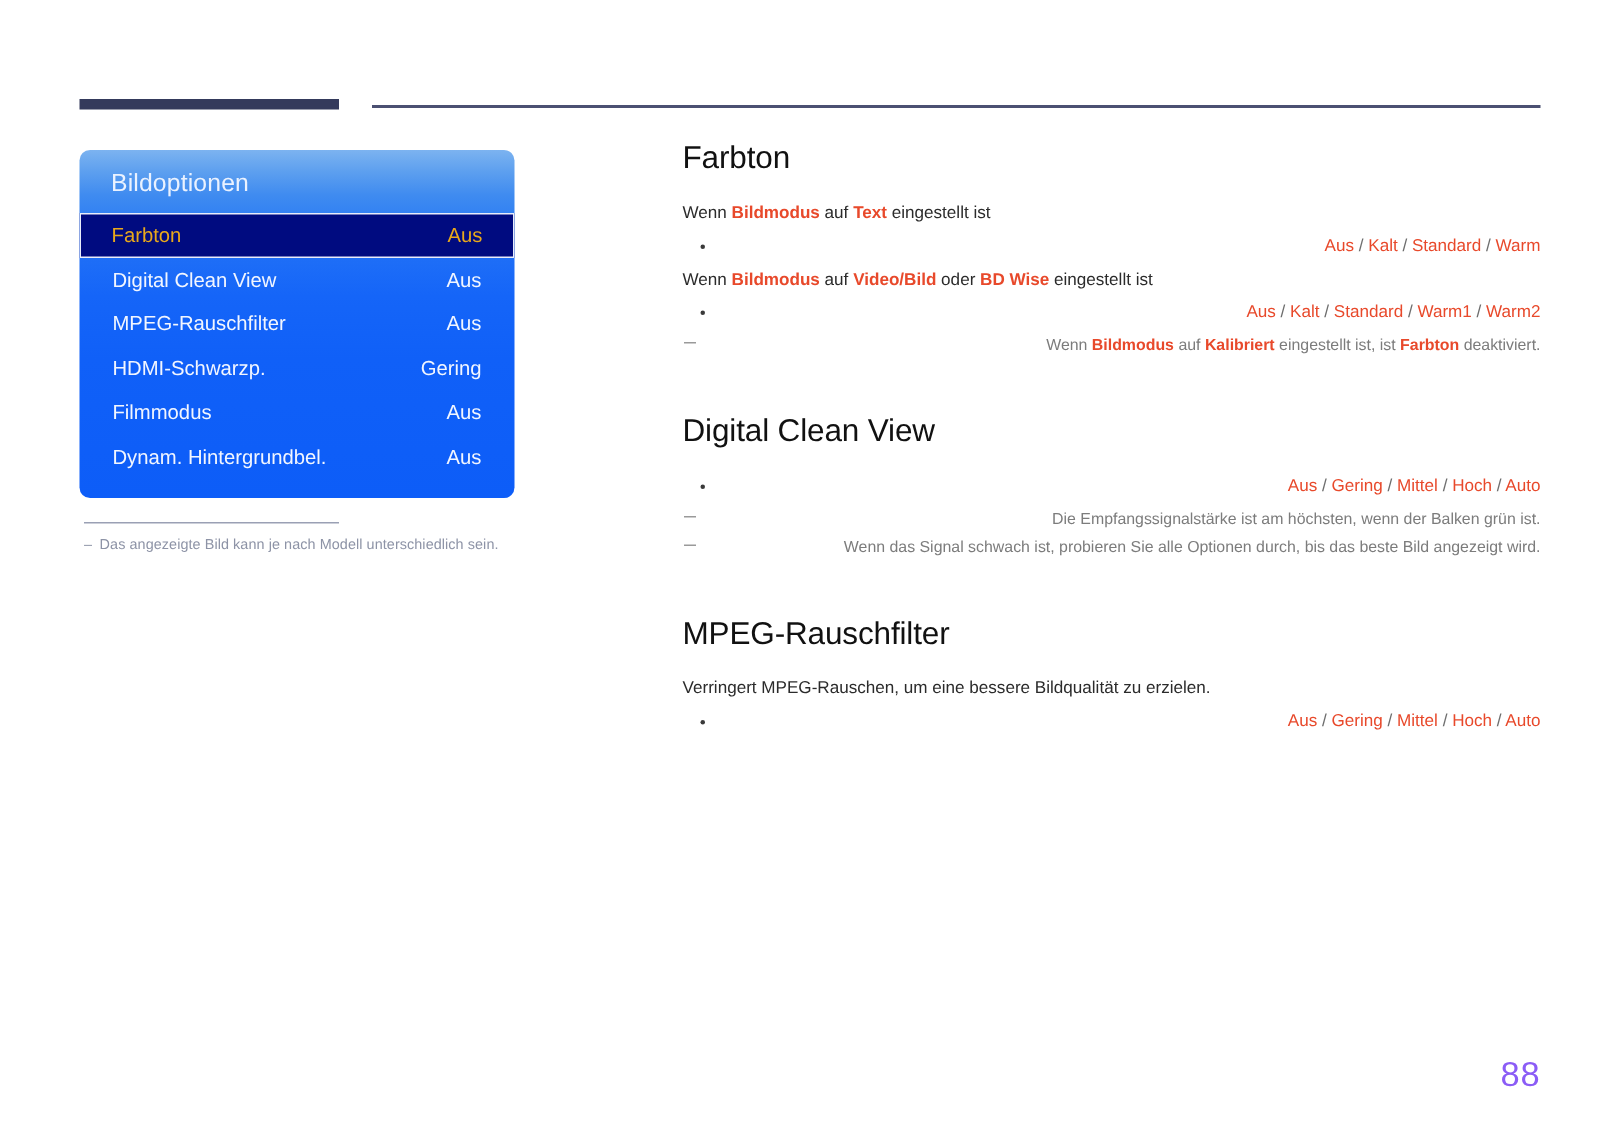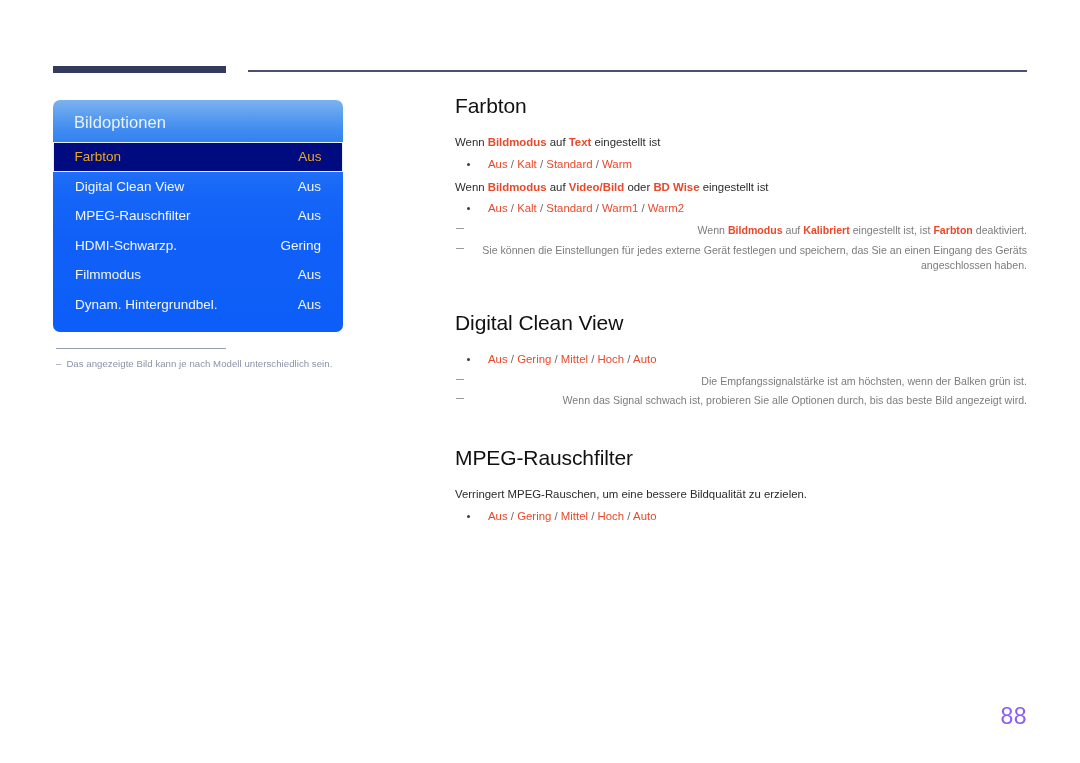--- a/index.html
+++ b/index.html
@@ -151,20 +151,21 @@
     color: #2b2b2b;
     margin: 0 0 6px 0;
   }
   p.body.tight { margin-bottom: 5px; }
   .accent-b { color: #e8492b; font-weight: bold; }
 
   ul.opts {
     list-style: none;
     margin: 0 0 6px 0;
     padding: 0;
+    text-align: right;
   }
   ul.opts li {
     position: relative;
     padding-left: 33px;
     font-size: 11.4px;
     line-height: 17px;
     color: #e8492b;
     margin-bottom: 3px;
   }
   ul.opts li::before {
@@ -276,21 +277,20 @@
     </ul>
 
     <p class="body tight"><span>Wenn </span><span class="accent-b">Bildmodus</span><span> auf </span><span class="accent-b">Video/Bild</span><span> oder </span><span class="accent-b">BD Wise</span><span> eingestellt ist</span></p>
 
     <ul class="opts">
       <li><span>Aus</span><span class="sep"> / </span><span>Kalt</span><span class="sep"> / </span><span>Standard</span><span class="sep"> / </span><span>Warm1</span><span class="sep"> / </span><span>Warm2</span></li>
     </ul>
 
     <p class="note"><span>Wenn </span><span class="accent-b">Bildmodus</span><span> auf </span><span class="accent-b">Kalibriert</span><span> eingestellt ist, ist </span><span class="accent-b">Farbton</span><span> deaktiviert.</span></p>
 
-    <p class="note">Sie können die Einstellungen für jedes externe Gerät festlegen und speichern, das Sie an einen Eingang des Geräts angeschlossen haben.</p>
   </div>
 
   <div class="section s2">
     <h2 class="section-title">Digital Clean View</h2>
 
 
     <ul class="opts">
       <li><span>Aus</span><span class="sep"> / </span><span>Gering</span><span class="sep"> / </span><span>Mittel</span><span class="sep"> / </span><span>Hoch</span><span class="sep"> / </span><span>Auto</span></li>
     </ul>
 

